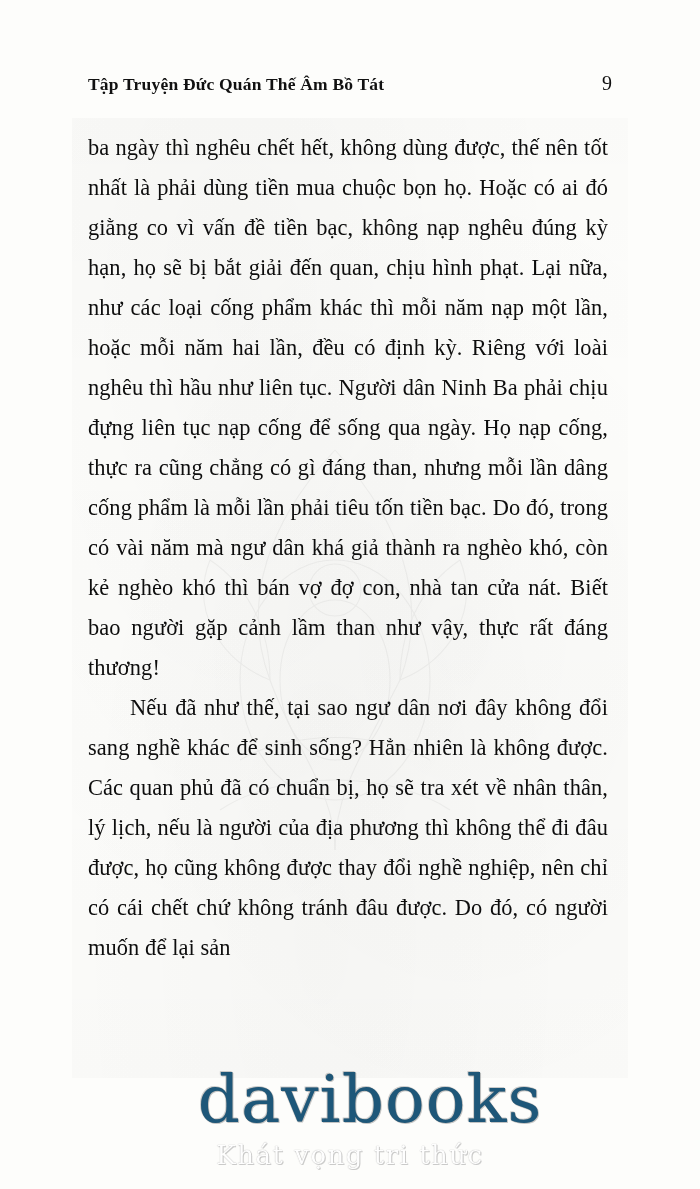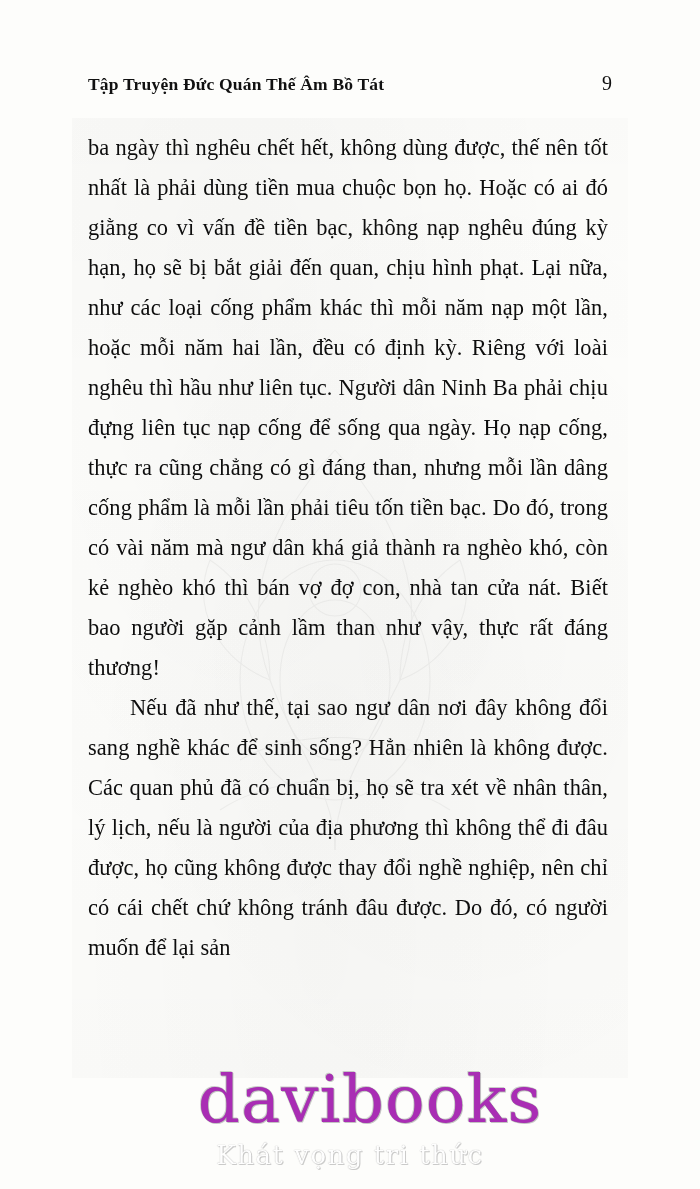--- a/index.html
+++ b/index.html
@@ -101,21 +101,21 @@
     right: 0;
     bottom: 18px;
     text-align: center;
     pointer-events: none;
     user-select: none;
   }
   #watermark-title {
     font-family: "DejaVu Serif", serif;
     font-size: 66px;
     line-height: 74px;
-    color: #a21caf;
+    color: #0c4a6e;
     opacity: 0.92;
     text-shadow:
       0 0 1px rgba(120,120,120,0.85),
       1px 1px 0 rgba(150,150,150,0.55),
       -1px -1px 0 rgba(150,150,150,0.45);
     letter-spacing: 1px;
     margin-left: 40px;
   }
   #watermark-tagline {
     margin-top: 2px;

